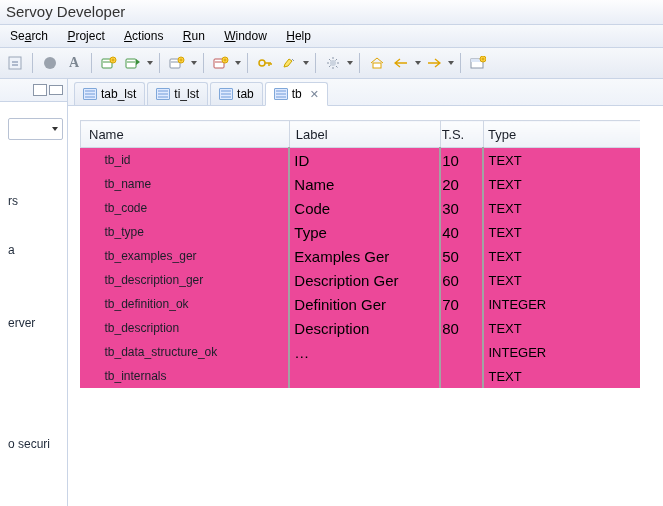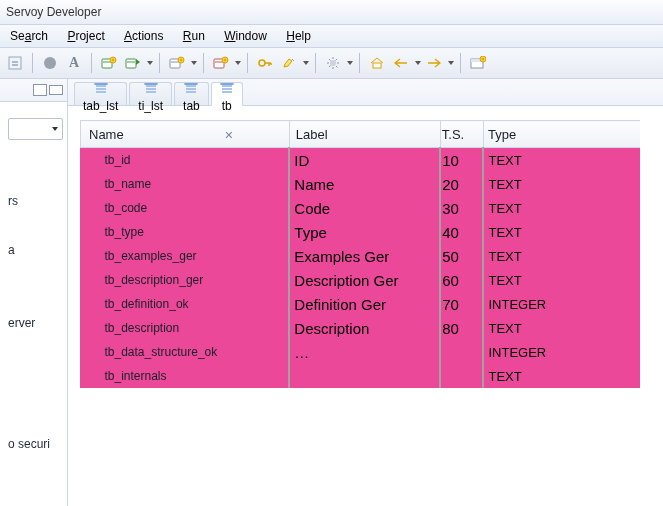--- a/index.html
+++ b/index.html
@@ -1,17 +1,17 @@
 <!DOCTYPE html>
 <html><head>
 <meta charset="utf-8">
 <style>
   html,body{margin:0;padding:0;font-family:"Segoe UI",Tahoma,Arial,sans-serif;font-size:12px;color:#000;background:#fff;}
   .window{width:663px;height:506px;overflow:hidden;position:relative;background:#fff;}
-  .titlebar{height:24px;line-height:24px;background:linear-gradient(#fdfdfe,#e9eef7);border-bottom:1px solid #c9d4e6;padding-left:6px;font-size:12px;color:#333;}
+  .titlebar{height:24px;line-height:24px;background:linear-gradient(#fdfdfe,#e9eef7);border-bottom:1px solid #c9d4e6;padding-left:6px;font-size:15px;color:#333;}
   .menubar{height:22px;line-height:22px;background:linear-gradient(#f7f9fc,#e8edf6);border-bottom:1px solid #c9d4e6;padding-left:2px;}
   .menubar span{display:inline-block;padding:0 8px;cursor:default;}
   .menubar span u{text-decoration:underline;}
   .toolbar{height:30px;background:linear-gradient(#f6f8fb,#e6ebf4);border-bottom:1px solid #c9d4e6;display:flex;align-items:center;padding:0 4px;gap:2px;}
   .tb-sep{width:1px;height:20px;background:#b8c2d4;margin:0 4px;}
   .tb-btn{display:flex;align-items:center;justify-content:center;min-width:22px;height:22px;border-radius:2px;position:relative;}
   .dd{width:7px;height:22px;display:flex;align-items:center;justify-content:center;}
   .dd::after{content:"";border-left:3px solid transparent;border-right:3px solid transparent;border-top:4px solid #555;}
   .ico-svg{display:block}
   .ico-circle-gray{width:12px;height:12px;border-radius:50%;background:#9aa2ad;}
@@ -22,21 +22,21 @@
   .view-ico{width:12px;height:10px;border:1px solid #8a96a8;background:#fff;display:inline-block;}
   .min-ico{width:12px;height:8px;border:1px solid #8a96a8;background:#fff;display:inline-block;}
   .side-body{padding:6px 0 0 4px;font-size:12px;color:#1f2a3a;}
   .side-item{height:24px;line-height:24px;padding-left:4px;white-space:nowrap;overflow:hidden;border-top:1px solid transparent;}
   .side-blank{height:24px;}
   .side-field{margin:10px 4px 0 4px;height:20px;border:1px solid #b8c2d4;background:#fff;border-radius:2px;display:flex;align-items:center;}
   .side-field .dd{margin-left:auto;width:14px;}
   .side-field .dd::after{border-top-color:#333;}
   .main{flex:1;display:flex;flex-direction:column;}
   .tabs{height:26px;background:linear-gradient(#f7f9fc,#eef2f9);border-bottom:1px solid #c9d4e6;display:flex;align-items:flex-end;padding-left:6px;gap:2px;}
-  .tab{display:flex;align-items:center;height:22px;padding:0 8px;border:1px solid #c9d4e6;border-bottom:none;background:linear-gradient(#f3f6fb,#e6ebf4);border-radius:3px 3px 0 0;font-size:12px;cursor:default;gap:16px;flex-direction:column;}
+  .tab{display:flex;align-items:center;height:22px;padding:0 8px;border:1px solid #c9d4e6;border-bottom:none;background:linear-gradient(#f3f6fb,#e6ebf4);border-radius:3px 3px 0 0;font-size:12px;cursor:default;gap:4px;}
   .tab.active{background:#fff;border-bottom:1px solid #fff;position:relative;top:1px;}
   .tab .close{font-size:11px;color:#7a879a;margin-left:4px;}
   .tab-ico{width:14px;height:12px;display:inline-block;position:relative;}
   .tab-ico::before{content:"";position:absolute;inset:0;border:1px solid #7fa7d9;background:#dfeaff;border-radius:1px;}
   .tab-ico::after{content:"";position:absolute;left:2px;right:2px;top:2px;height:2px;background:#a8c3ec;box-shadow:0 3px 0 #a8c3ec,0 6px 0 #a8c3ec;}
   .grid-wrap{flex:1;overflow:auto;padding:14px 0 0 12px;}
   table.grid{border-collapse:collapse;width:560px;background:#ec4899;}
   table.grid th{background:linear-gradient(#fcfdfe,#eef2f8);border:1px solid #cfd7e4;font-weight:normal;text-align:left;height:24px;font-size:13px;color:#1a1f29;}
   table.grid td{border-right:2px solid #a3a3a3;height:22px;font-size:13px;vertical-align:middle;}
   table.grid th:nth-child(1),table.grid td:nth-child(1){width:190px;}

